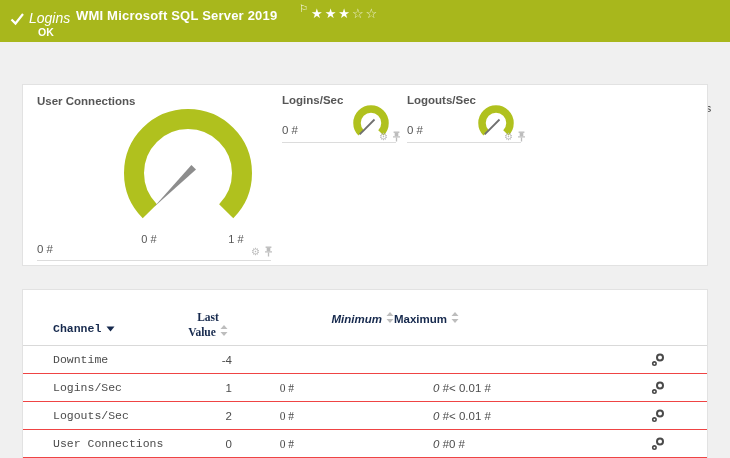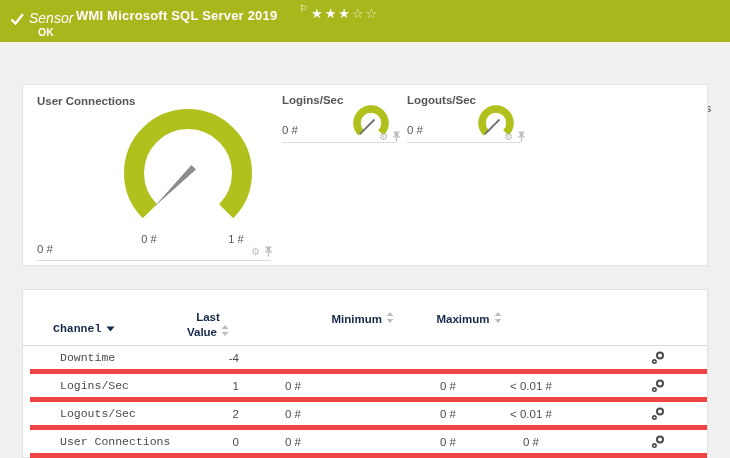--- a/index.html
+++ b/index.html
@@ -36,47 +36,47 @@
   .block-title { position:absolute; font-size:11.5px; font-weight:bold; color:#565656; }
   .value-text  { position:absolute; font-size:11.5px; color:#565656; }
   .scale-label { position:absolute; width:40px; text-align:center; font-size:11px; color:#565656; }
   .hairline { position:absolute; height:1px; background:#dcdcdc; }
   .mini-icons { position:absolute; display:flex; gap:4px; align-items:center; }
   .mini-icons .gear-small { font-size:10px; color:#bdbdbd; line-height:1; cursor:pointer; }
   
   .thead { position:absolute; left:0; top:0; width:100%; height:56px; display:flex;
            padding:22px 14px 0 14px; font-size:11.5px; font-weight:bold; color:#16294d; }
   .tbody { position:absolute; left:0; top:56px; width:100%; }
-  .trow { display:flex; align-items:center; height:28px; border-bottom:5px solid #ef4444;
-          padding:0 14px; font-size:11.5px; color:#4c4c4c;margin-left:7px; }
+  .trow { display:flex; align-items:center; height:28px; border-bottom:1px solid #ef4444;
+          padding:0 14px; font-size:11.5px; color:#4c4c4c; }
   .thead { border-bottom:1px solid #d9d9d9; }
   .c-channel { width:140px; padding-left:16px; text-align:left;font-family:Liberation Mono, monospace; }
   .c-id      { width:55px;  text-align:right; }
-  .c-last    { width:62px;  text-align:right; }
-  .c-min     { width:155px; text-align:right; }
-  .c-max     { width:150px; text-align:center; }
+  .c-last    { width:62px;  text-align:right;font-family:Liberation Serif, serif; }
+  .c-min     { width:155px; text-align:right;font-style:italic; }
+  .c-max     { width:150px; text-align:left; }
   .c-tools   { flex:1; display:flex; justify-content:flex-end; padding-right:28px; }
   .h-channel { display:flex; align-items:center; gap:5px; cursor:pointer; }
   .h-sort { display:inline-flex; align-items:center; margin-left:4px; cursor:pointer; }
   .h-last-wrap { display:inline-block; width:48px; text-align:center; line-height:1.3; margin-top:-2px; }
   .wrench-btn { cursor:pointer; display:inline-flex; }
   svg { display:block; }
 </style>
 </head>
 <body>
 
 <div class="screen">
 
   <div class="topbar">
     <span class="check-icon">
       <svg width="16" height="16" viewBox="0 0 16 16">
           <polyline points="2.5,8.5 6.5,12.5 14,3" fill="none" stroke="#ffffff" stroke-width="2.2"></polyline>
         </svg>
     </span>
-    <span class="kind-label">Sensor</span>
+    <span class="kind-label">Logins</span>
     <span class="sensor-title">WMI Microsoft SQL Server 2019</span>
     <span class="flag">⚐</span>
     <span class="stars"><span>★★★</span><span class="dim">☆☆</span></span>
     <span class="ok-label">OK</span>
   </div>
 
   <div class="tabbar">
     <div class="tab active t-overview">
       <span>
         <svg width="15" height="13" viewBox="0 0 15 13">

